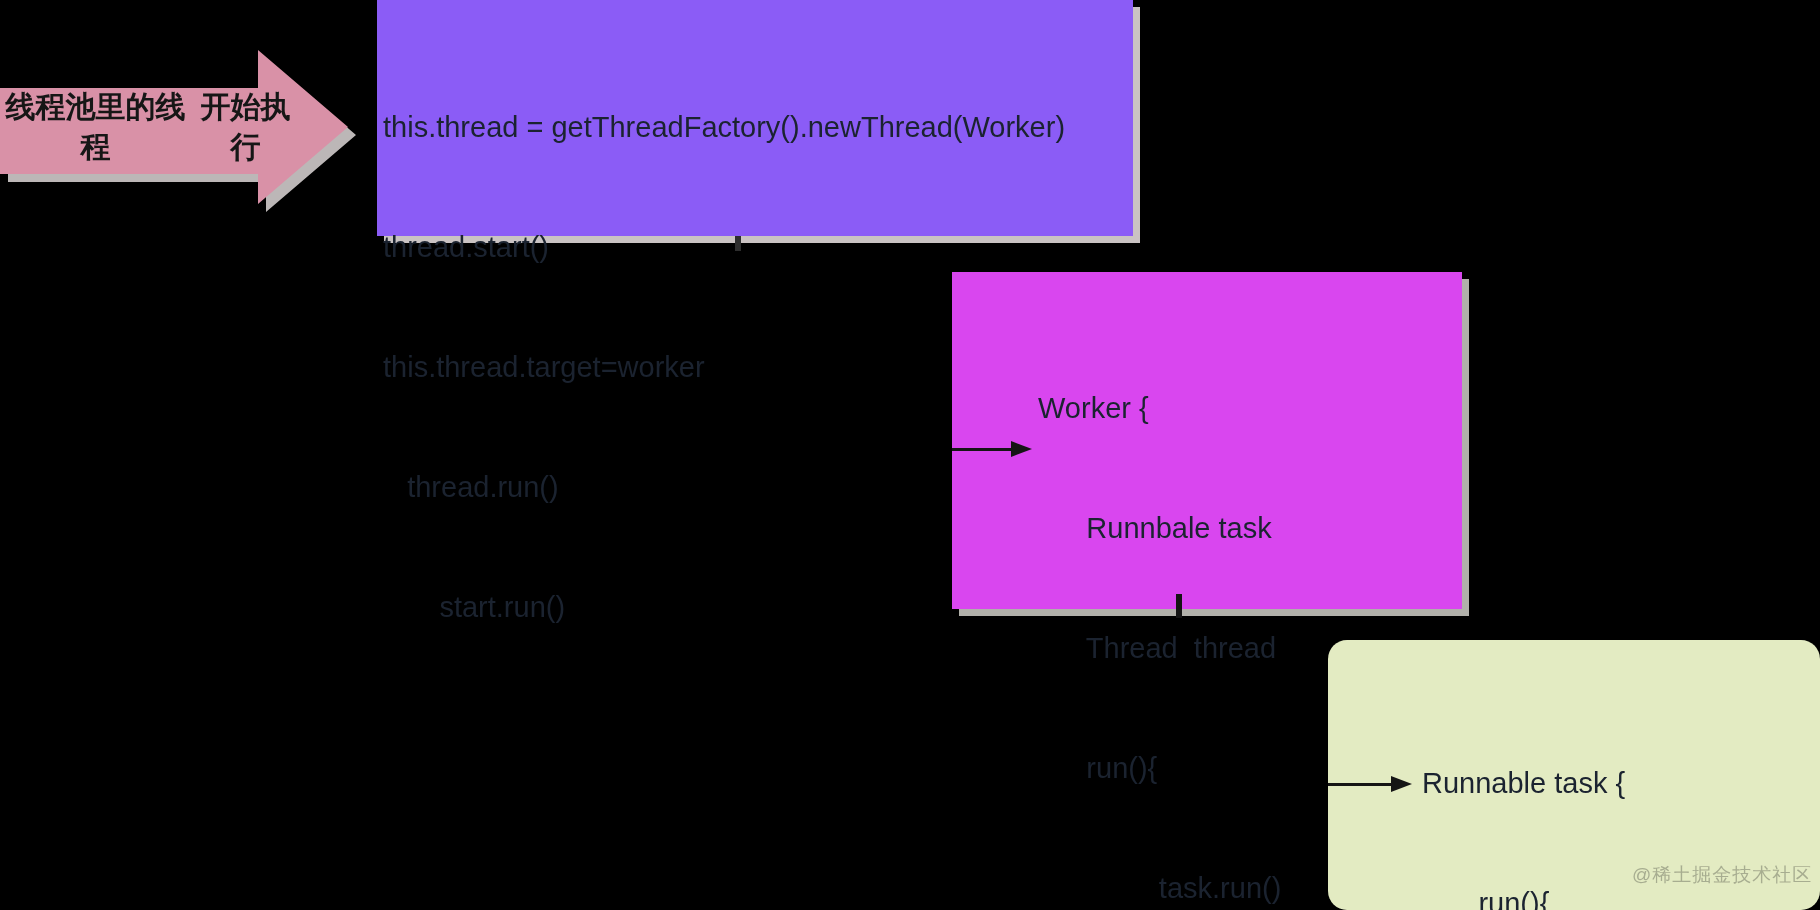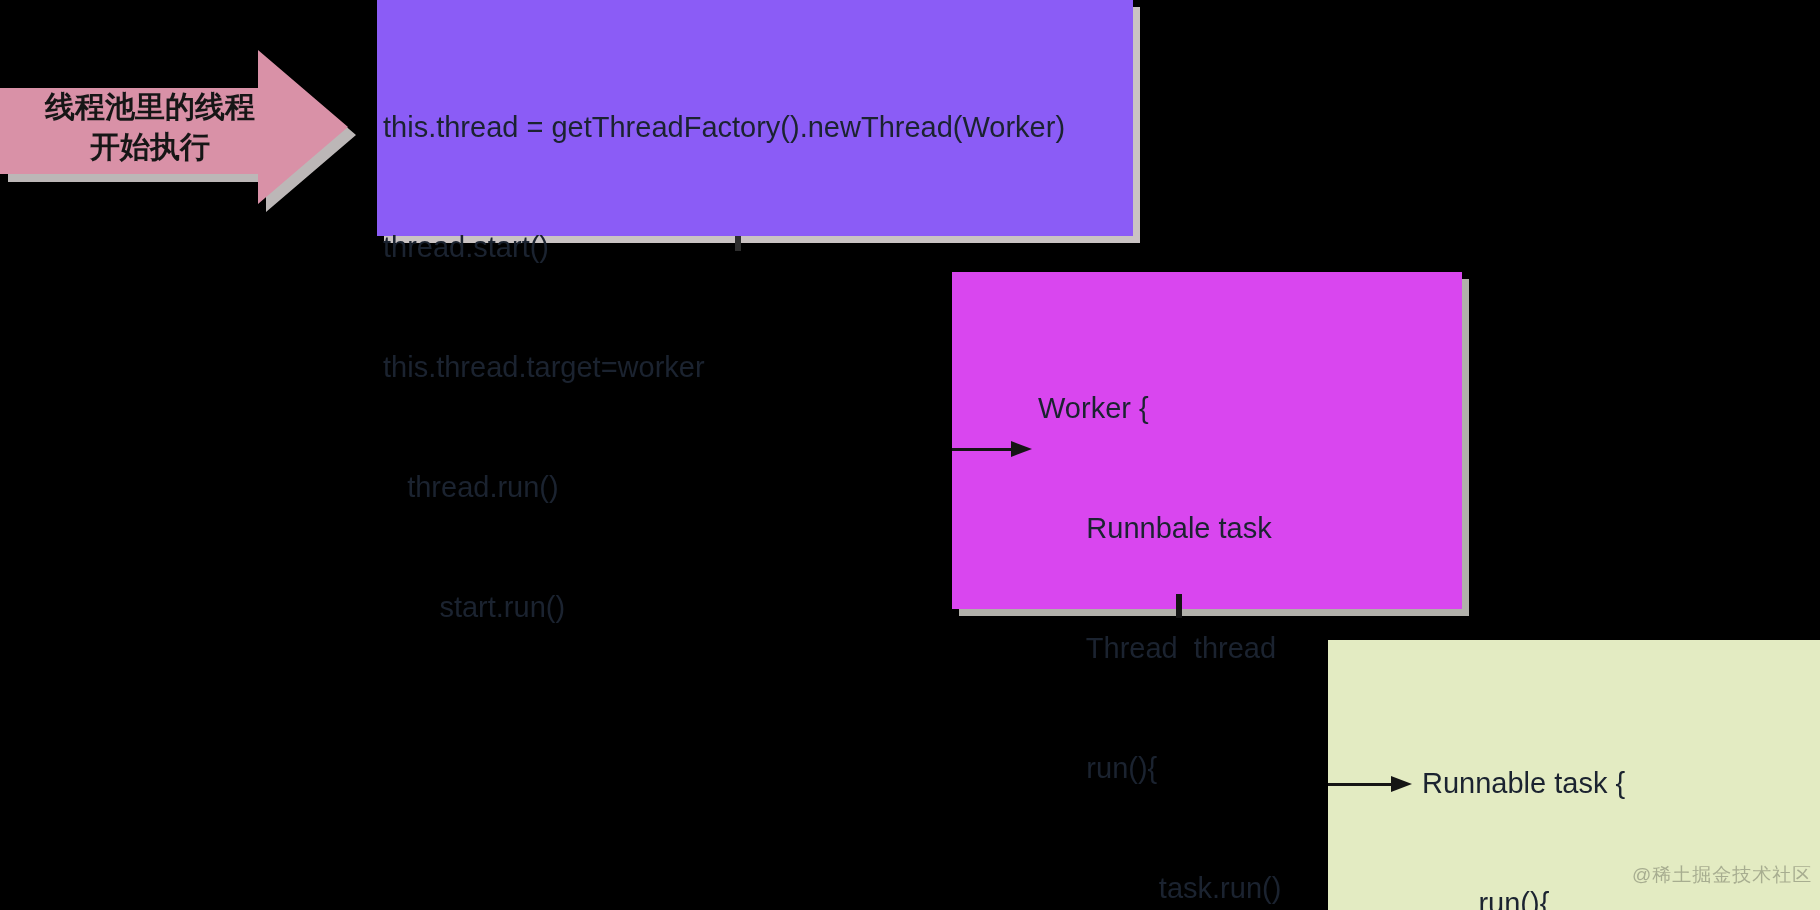--- a/index.html
+++ b/index.html
@@ -10,40 +10,41 @@
 
   
   .arrow-wrap { position:absolute; left:0; top:48px; width:348px; height:158px; }
   .arrow-shadow { width:100%; height:100%; filter:drop-shadow(8px 8px 0 #bcb7b7); }
   .arrow-shape {
     width:100%; height:100%; background:#d991a7;
     clip-path:polygon(0 40px, 258px 40px, 258px 2px, 348px 79px, 258px 156px, 258px 126px, 0 126px);
   }
   .arrow-label {
     position:absolute; left:0; top:0; width:300px; height:158px;
-    display:flex; flex-direction:column; align-items:center; justify-content:center;
+    display:flex; flex-direction:row; align-items:center; justify-content:center;
     font-size:30px; line-height:40px; font-weight:600; color:#161616; text-align:center;
   }
 
   
   .box {
     position:absolute; box-sizing:border-box; white-space:pre;
     font-size:29px; line-height:40px; color:#1b2330;
   }
   .box-blue {
     left:377px; top:0; width:756px; height:236px; background:#8b5cf6;
     padding:27px 0 0 6px; box-shadow:7px 7px 0 #cac3c3;
   }
   .box-green {
     left:952px; top:272px; width:510px; height:337px; background:#d946ef;
     padding:36px 0 0 86px; box-shadow:7px 7px 0 #b1b0aa;
   }
   .box-yellow {
     left:1328px; top:640px; width:492px; height:270px; background:#e3ebc2;
     padding:43px 0 0 94px;
+    border-radius:19px;
   }
   .code-line { white-space:pre; }
 
   
   .tick { position:absolute; background:#2e2e2e; }
   .tick-blue  { left:735px;  top:236px; width:6px; height:15px; }
   .tick-green { left:1176px; top:594px; width:6px; height:24px; background:#141414; }
 
   .harrow { position:absolute; height:16px; }
   .harrow .shaft { position:absolute; left:0; top:7px; height:3px; background:#151515; }

